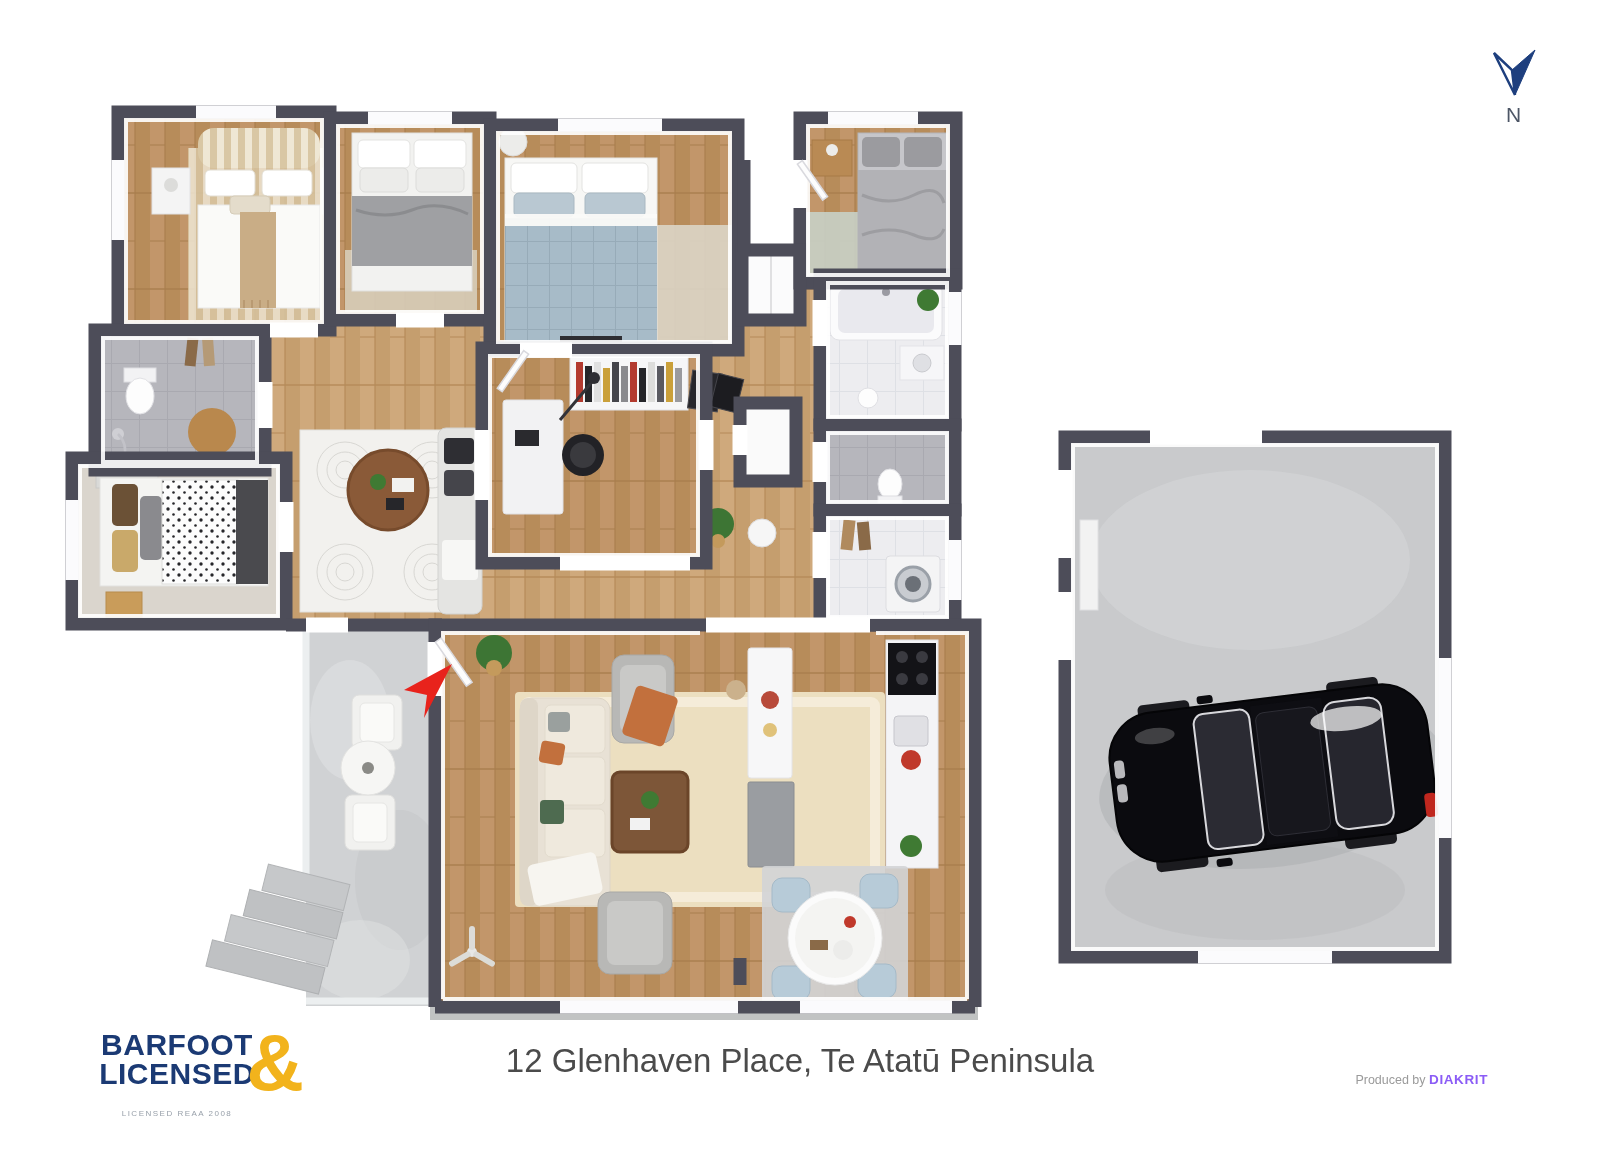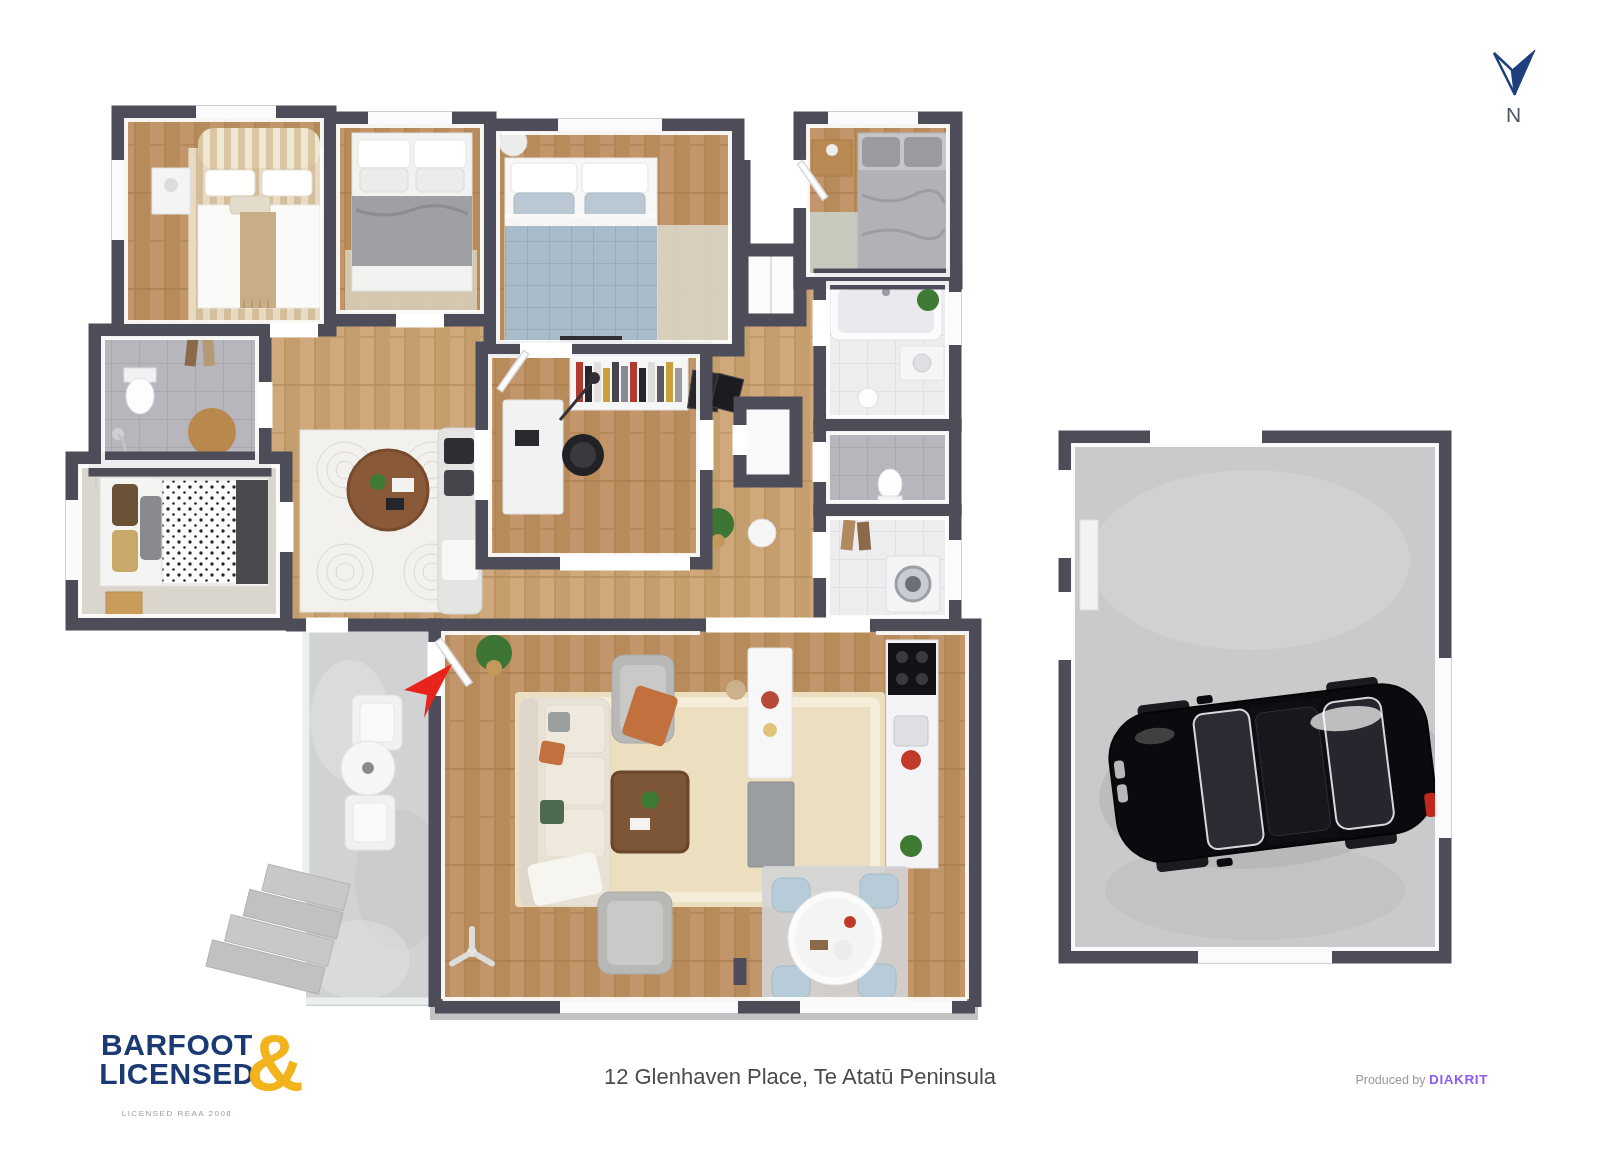--- a/index.html
+++ b/index.html
@@ -20,22 +20,22 @@
   .compass-n{display:block;font-size:21px;color:#4d5666;margin-top:1px;letter-spacing:1px;}
 
   
   .logo{position:absolute;left:90px;top:1031px;width:214px;color:#1b3a74;}
   .logo-lines{width:174px;text-align:center;}
   .logo-line{font-weight:bold;font-size:30px;line-height:.95;letter-spacing:.5px;white-space:nowrap;}
   .logo-amp{position:absolute;right:0;top:-8px;font-size:80px;font-weight:bold;
             color:#f2b31c;line-height:1;}
   .logo-sub{font-size:8px;color:#98a0aa;letter-spacing:1.5px;text-align:center;
             width:174px;margin-top:21px;}
-  .address{position:absolute;left:0;right:0;top:1064px;text-align:center;
-           font-size:22px;color:#4b4b4b;}
+  .address{position:absolute;left:0;right:0;top:1042px;text-align:center;
+           font-size:33px;color:#4b4b4b;}
   .disclaimer{position:absolute;left:0;right:0;top:1066px;text-align:center;
               font-size:12.5px;color:#c4c4c4;line-height:1.22;}
   .produced{position:absolute;right:112px;top:1072px;font-size:12.5px;color:#9a9a9a;}
   .produced b{color:#8b5cf6;font-size:13.5px;letter-spacing:.6px;}
 </style>
 </head>
 <body>
 
 <div class="stage">
 

